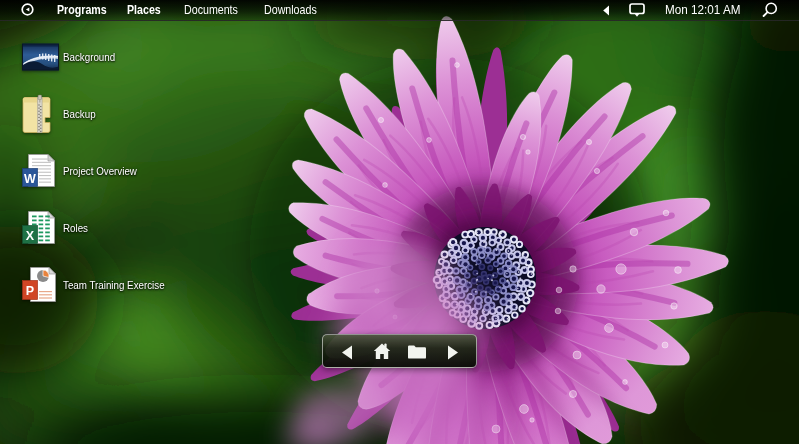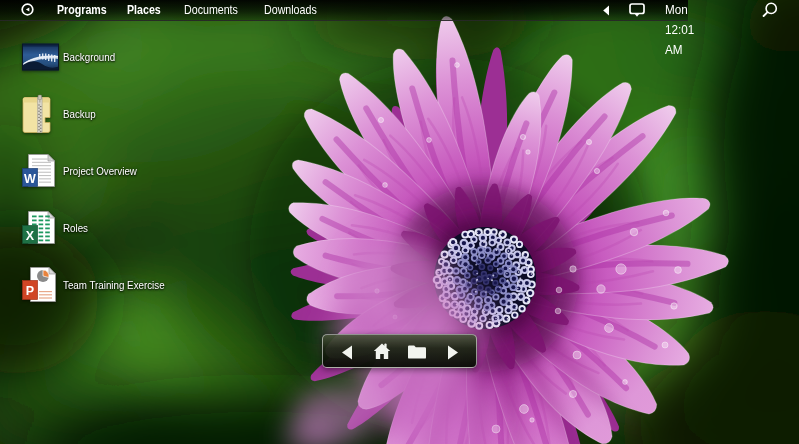--- a/index.html
+++ b/index.html
@@ -1,17 +1,17 @@
 <!DOCTYPE html>
 <html><head><meta charset="utf-8">
 <style>
  html,body{margin:0;padding:0}
  body{width:799px;height:444px;position:relative;overflow:hidden;background:#102c06;
    font-family:"Liberation Sans",sans-serif}
- #topbar{position:absolute;left:0;top:0;width:688px;height:20px;z-index:5;
+ #topbar{position:absolute;left:0;top:0;width:799px;height:20px;z-index:5;
    background:linear-gradient(180deg,rgba(0,0,0,0.93) 0%,rgba(2,8,1,0.72) 55%,rgba(10,25,5,0.42) 100%);
    border-bottom:1px solid rgba(255,255,255,0.14)}
  #logo{position:absolute;left:21px;top:3px}
  .mi{position:absolute;top:0;height:20px;line-height:20px;font-size:13px;color:#fff;
    transform-origin:left center;transform:scaleX(0.82)}
  .clk{transform:scaleX(0.9)!important}
  .b{font-weight:bold}
  .row{position:absolute;left:0;width:320px;height:0;z-index:3}
  .ic{position:absolute;left:22px;top:0;transform:translateY(-50%);filter:drop-shadow(0 1px 1.5px rgba(0,0,0,0.5))}
  .lbl{position:absolute;left:63px;top:0;transform-origin:left center;

